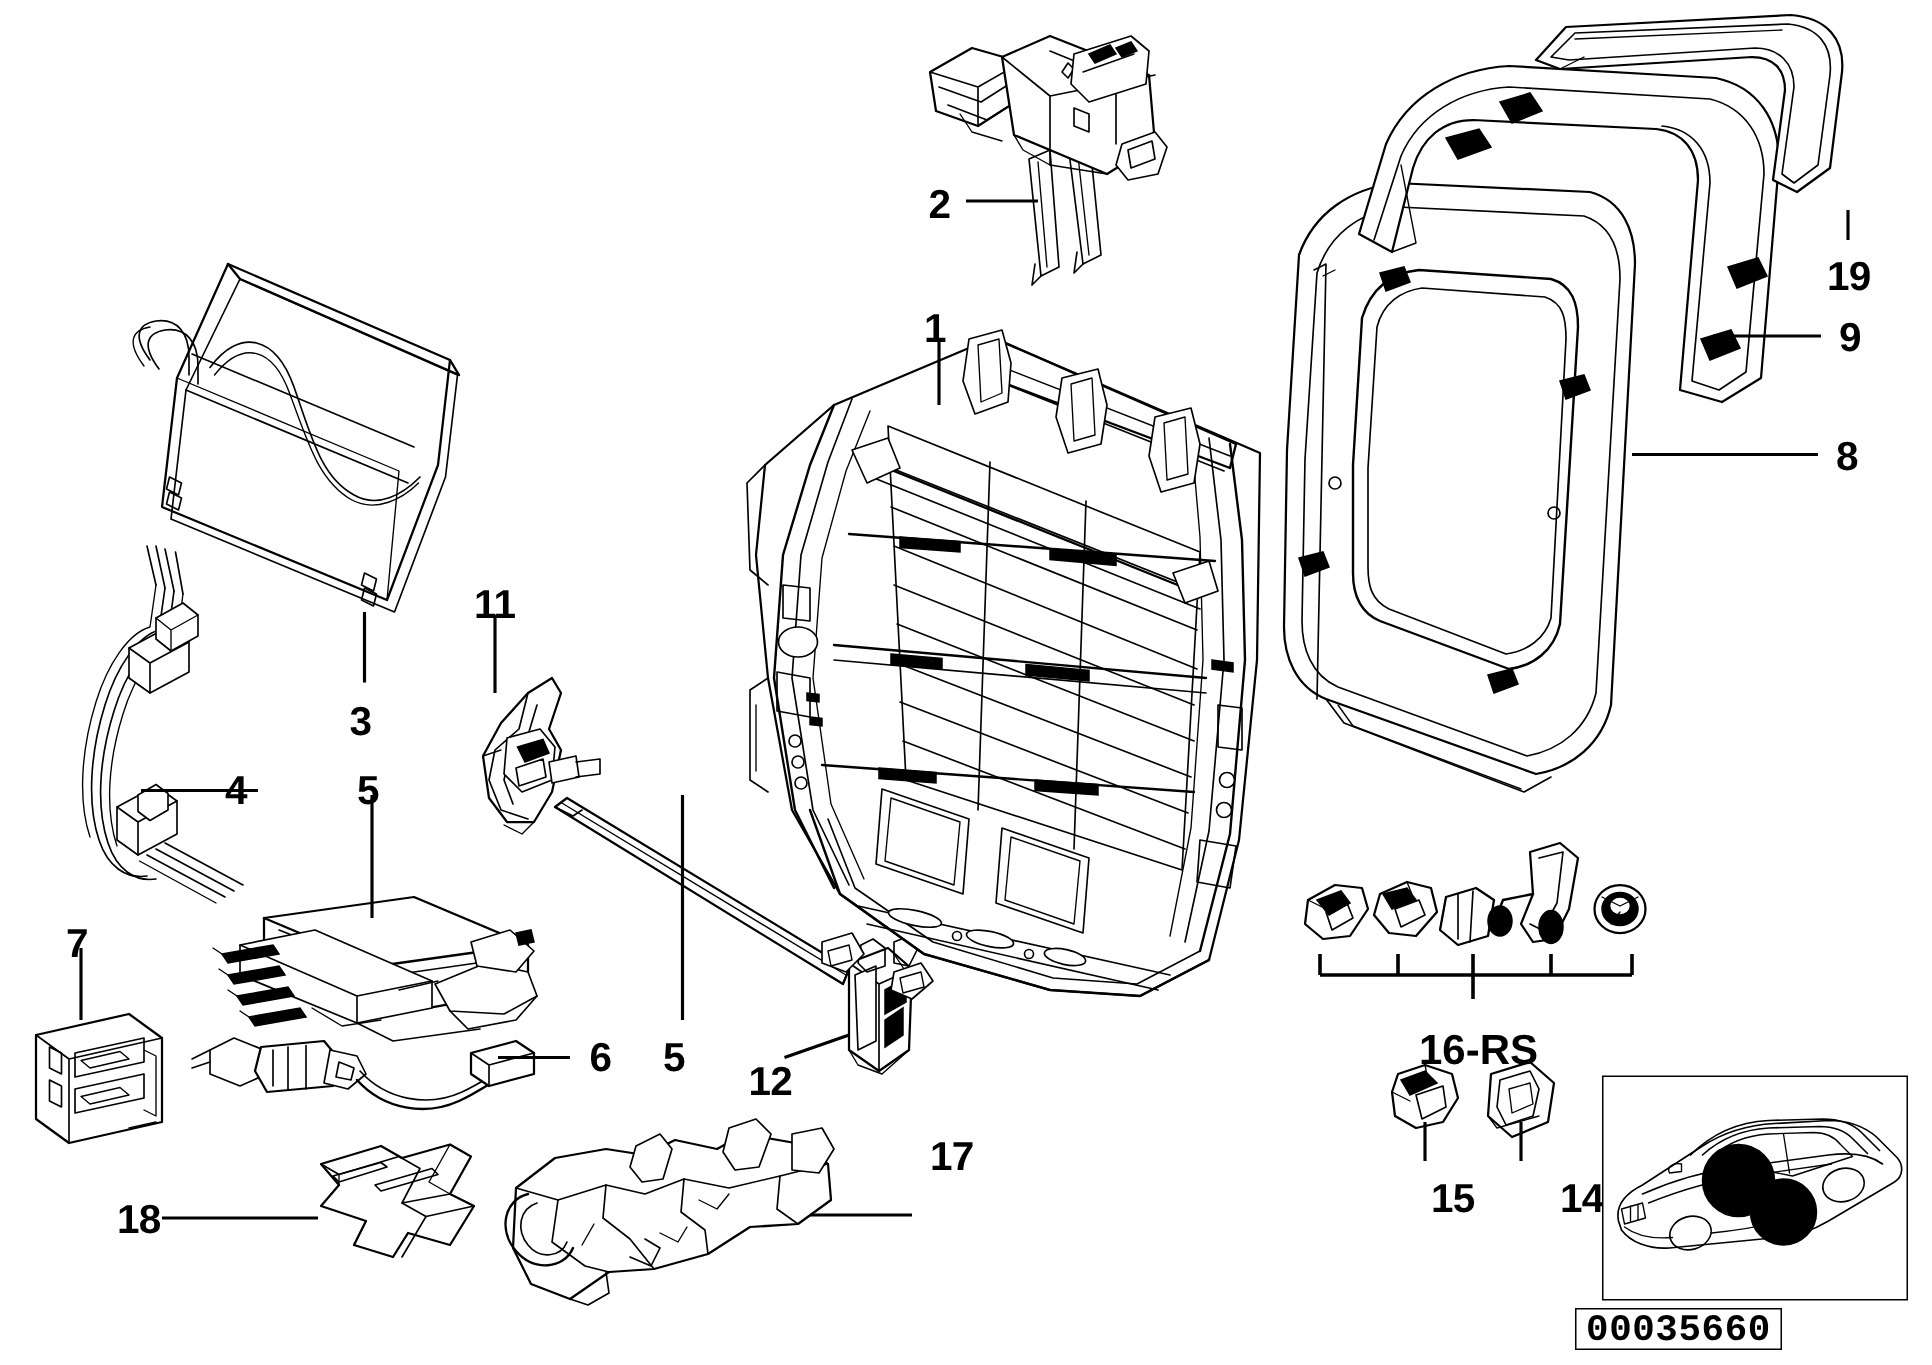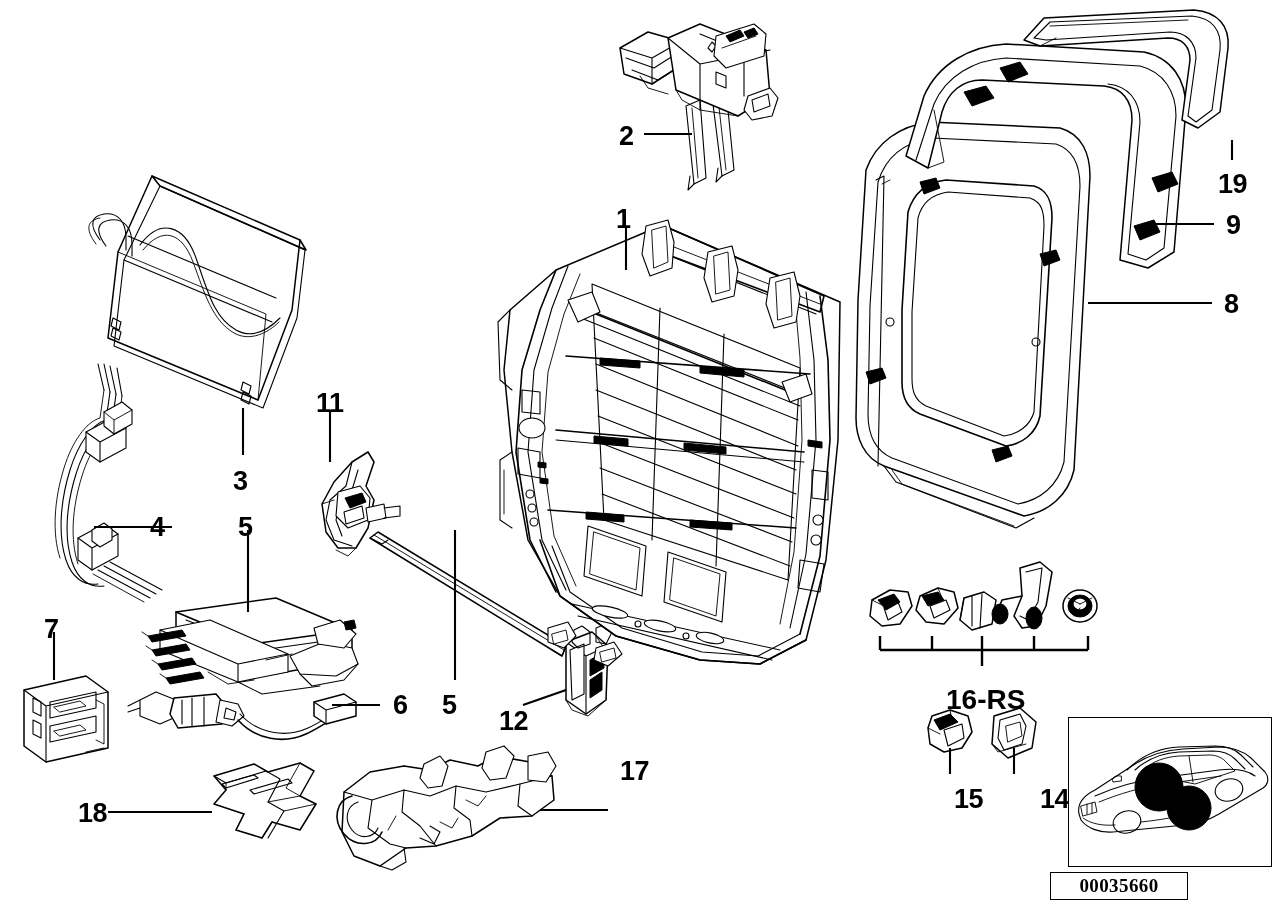--- a/index.html
+++ b/index.html
@@ -68,23 +68,23 @@
     left: 1050px; top: 872px;
     width: 138px; height: 28px;
     border: 1.8px solid #000;
     background: #fff;
     box-sizing: border-box;
     display: flex;
     align-items: center;
     justify-content: center;
   }
   #idbox span {
-    font-family: Liberation Serif, serif;
+    font-family: Liberation Mono, monospace;
     font-weight: bold;
-    font-size: 19px;
+    font-size: 25px;
     letter-spacing: 0.4px;
     color: #000;
   }
 </style>
 </head>
 <body>
 
 <div id="diagram-root">
 
   <svg class="layer" viewBox="0 0 1288 910">

